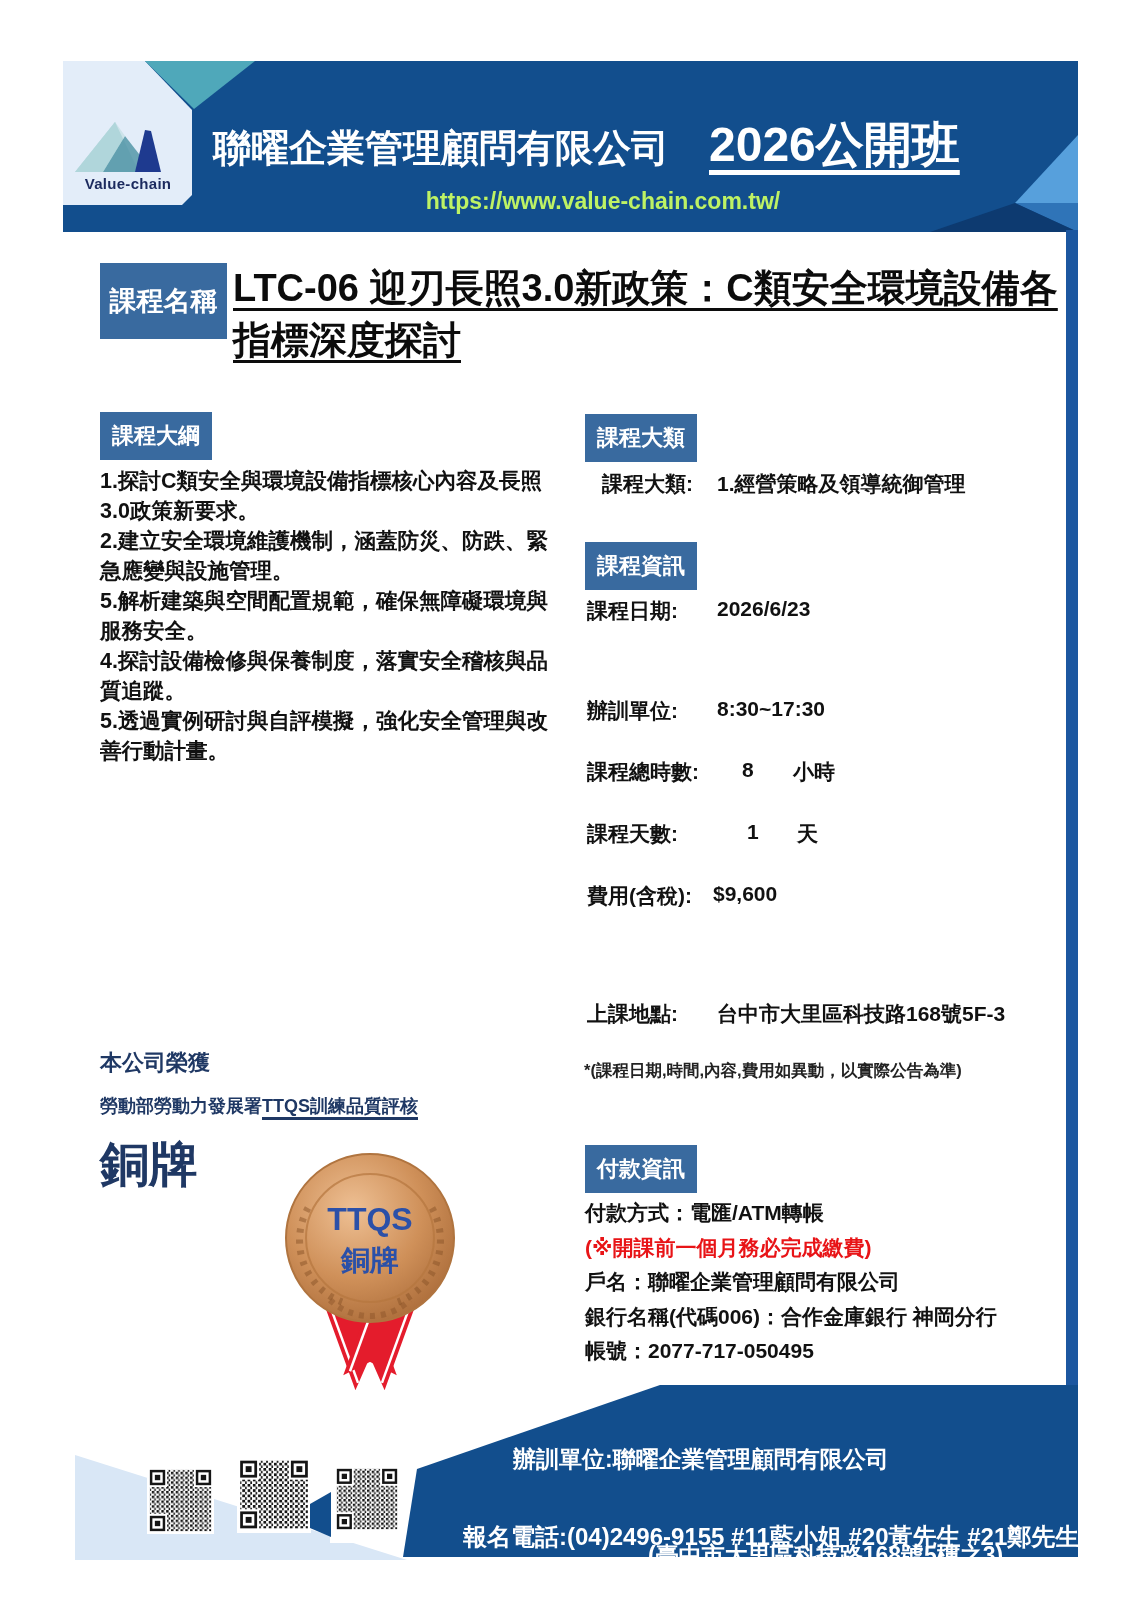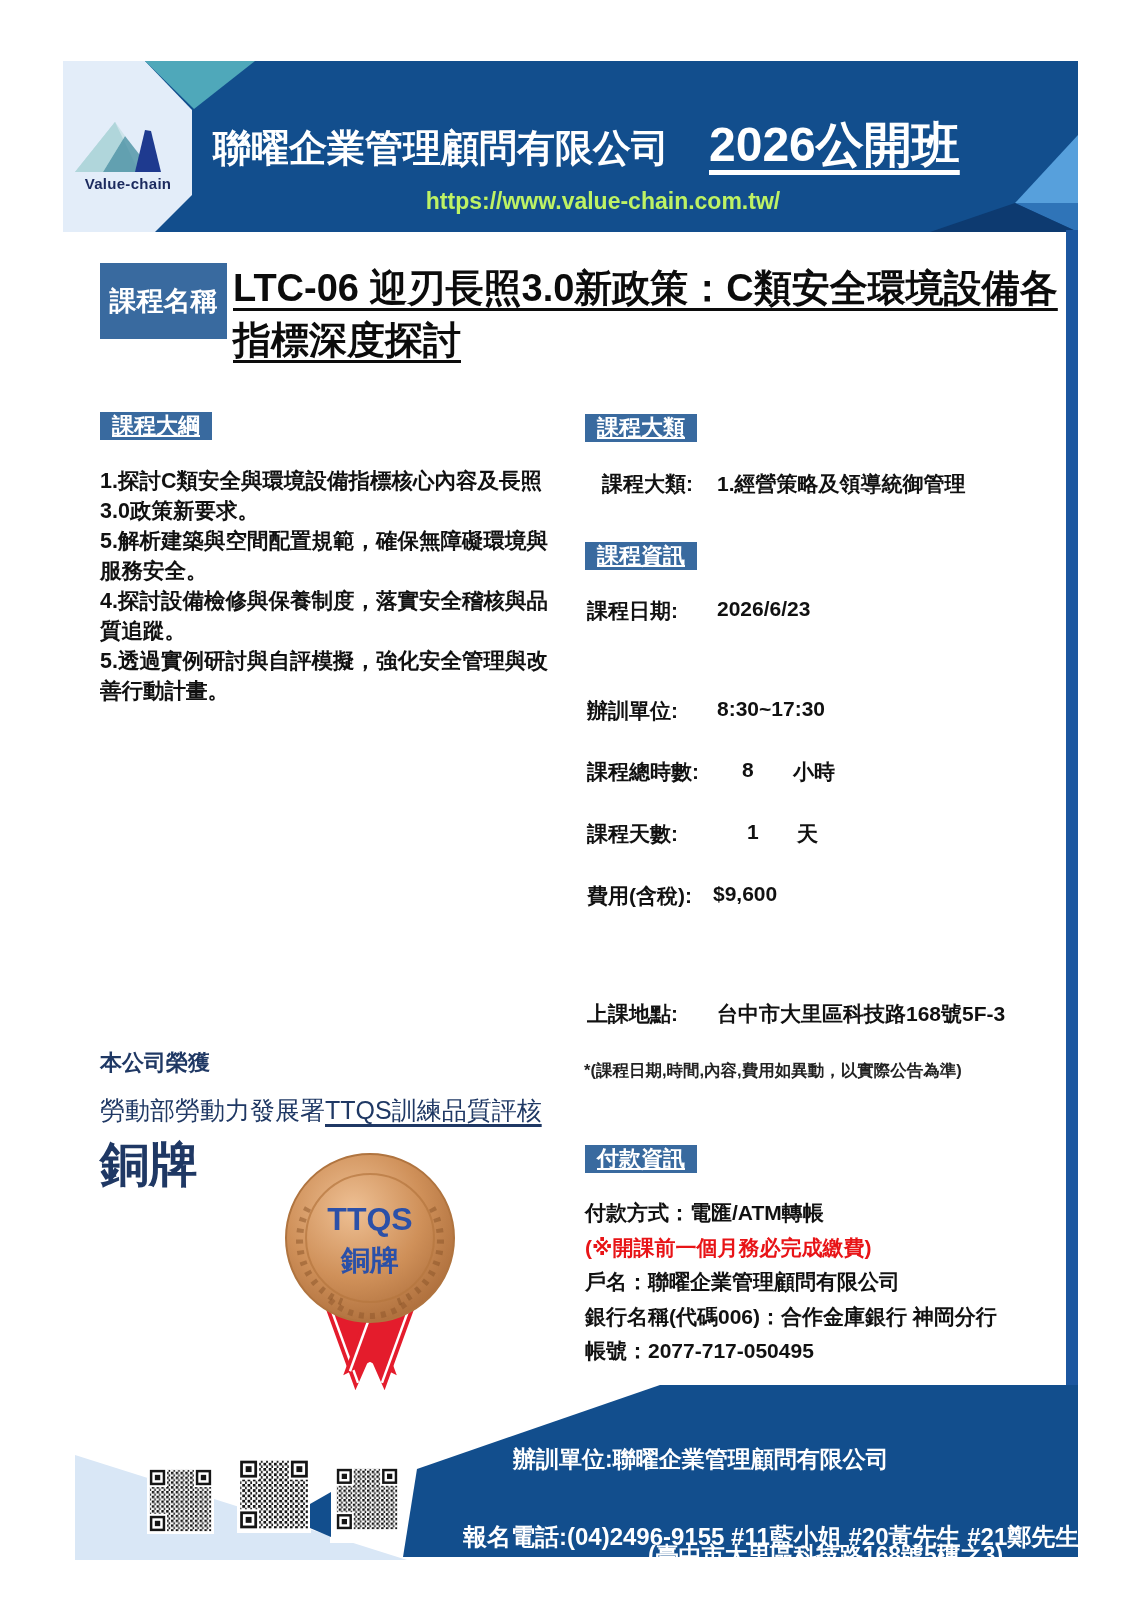--- a/index.html
+++ b/index.html
@@ -6,21 +6,21 @@
   body{
     width:1131px;height:1600px;position:relative;background:#ffffff;
     font-family:"Liberation Sans","DejaVu Sans",sans-serif;
     overflow:hidden;
   }
   .abs{position:absolute;}
 
   
   .banner{left:63px;top:61px;width:1015px;height:171px;background:#124e8d;}
   .logo-panel{
-    left:0;top:0;width:130px;height:171px;background:#e3edf9;
+    left:0;top:0;width:130px;height:144px;background:#e3edf9;
     clip-path:polygon(0 0,82px 0,129px 49px,129px 134px,92px 171px,0 171px);
   }
   .teal-tri{left:0;top:0;width:192px;height:48px;background:#4fa8ba;
     clip-path:polygon(82px 0,192px 0,131px 48px);}
   .logo-text{left:5px;top:114px;width:120px;text-align:center;
     font-size:15px;font-weight:bold;color:#1b2a5e;letter-spacing:.3px;}
   .banner-title-row{left:150px;top:52px;display:flex;align-items:baseline;gap:20px;color:#fff;}
   .company-name{font-size:38px;font-weight:bold;white-space:nowrap;}
   .year-class{font-size:48px;font-weight:bold;white-space:nowrap;
     text-decoration:underline;text-decoration-thickness:5px;text-underline-offset:9px;margin-left:20px;}
@@ -32,34 +32,34 @@
 
   
   .label-box{background:#396a9f;color:#fff;display:flex;align-items:center;justify-content:center;}
   .course-label{left:100px;top:263px;width:127px;height:76px;font-size:27px;font-weight:bold;}
   .course-title{
     left:233px;top:262px;width:845px;
     font-size:38px;font-weight:bold;color:#0c0c0c;line-height:52px;
     text-decoration:underline;text-decoration-thickness:3px;text-underline-offset:7px;
   }
 
-  .sec-box{height:28px;padding:0 12px;font-size:22px;font-weight:bold;text-decoration:underline;}
+  .sec-box{height:48px;padding:0 12px;font-size:22px;font-weight:bold;}
   .outline-header{left:100px;top:412px;}
   .category-header{left:585px;top:414px;}
   .info-header{left:585px;top:542px;}
   .payment-header{left:585px;top:1145px;}
 
   .outline-body{left:100px;top:466px;width:452px;font-size:21.5px;font-weight:bold;
     color:#111;line-height:30px;}
 
   .row-label,.row-value,.row-unit{position:absolute;font-size:21px;font-weight:bold;color:#111;white-space:nowrap;}
   .note{left:584px;top:1060px;width:470px;font-size:16.5px;font-weight:600;color:#222;white-space:nowrap;}
 
   .award-line1{left:100px;top:1048px;font-size:22px;font-weight:bold;color:#1f3864;}
-  .award-line2{left:100px;top:1094px;font-size:25px;font-weight:normal;color:#1f3864;white-space:nowrap;}
+  .award-line2{left:100px;top:1094px;font-size:18px;font-weight:bold;color:#1f3864;white-space:nowrap;}
   .award-line2 u{text-decoration-thickness:2.5px;text-underline-offset:5px;}
   .award-medal-word{left:100px;top:1132px;font-size:49px;font-weight:bold;color:#1f3864;}
 
   .payment-body{left:585px;top:1196px;width:480px;font-size:21px;font-weight:bold;
     color:#111;line-height:34.5px;white-space:nowrap;}
   .pay-warning{color:#e81417;}
 
   
   .footer-band{
     left:75px;top:1383px;width:1003px;height:174px;background:#124e8d;
@@ -137,20 +137,21 @@
 </svg>
 
 <div class="abs right-strip"></div>
 
 <div class="abs label-box course-label">課程名稱</div>
 <div class="abs course-title">LTC-06 迎刃長照3.0新政策：C類安全環境設備各指標深度探討</div>
 
 <div class="abs label-box sec-box outline-header">課程大綱</div>
 <div class="abs outline-body">
   <div>1.探討C類安全與環境設備指標核心內容及長照3.0政策新要求。</div>
+  <div>2.建立安全環境維護機制，涵蓋防災、防跌、緊急應變與設施管理。</div>
   <div>5.解析建築與空間配置規範，確保無障礙環境與服務安全。</div>
   <div>4.探討設備檢修與保養制度，落實安全稽核與品質追蹤。</div>
   <div>5.透過實例研討與自評模擬，強化安全管理與改善行動計畫。</div>
 </div>
 
 <div class="abs award-line1">本公司榮獲</div>
 <div class="abs award-line2"><span>勞動部勞動力發展署</span><u>TTQS訓練品質評核</u></div>
 <div class="abs award-medal-word">銅牌</div>
 
 <svg class="abs" style="left:268px;top:1150px" width="204" height="265" viewBox="0 0 204 265">

